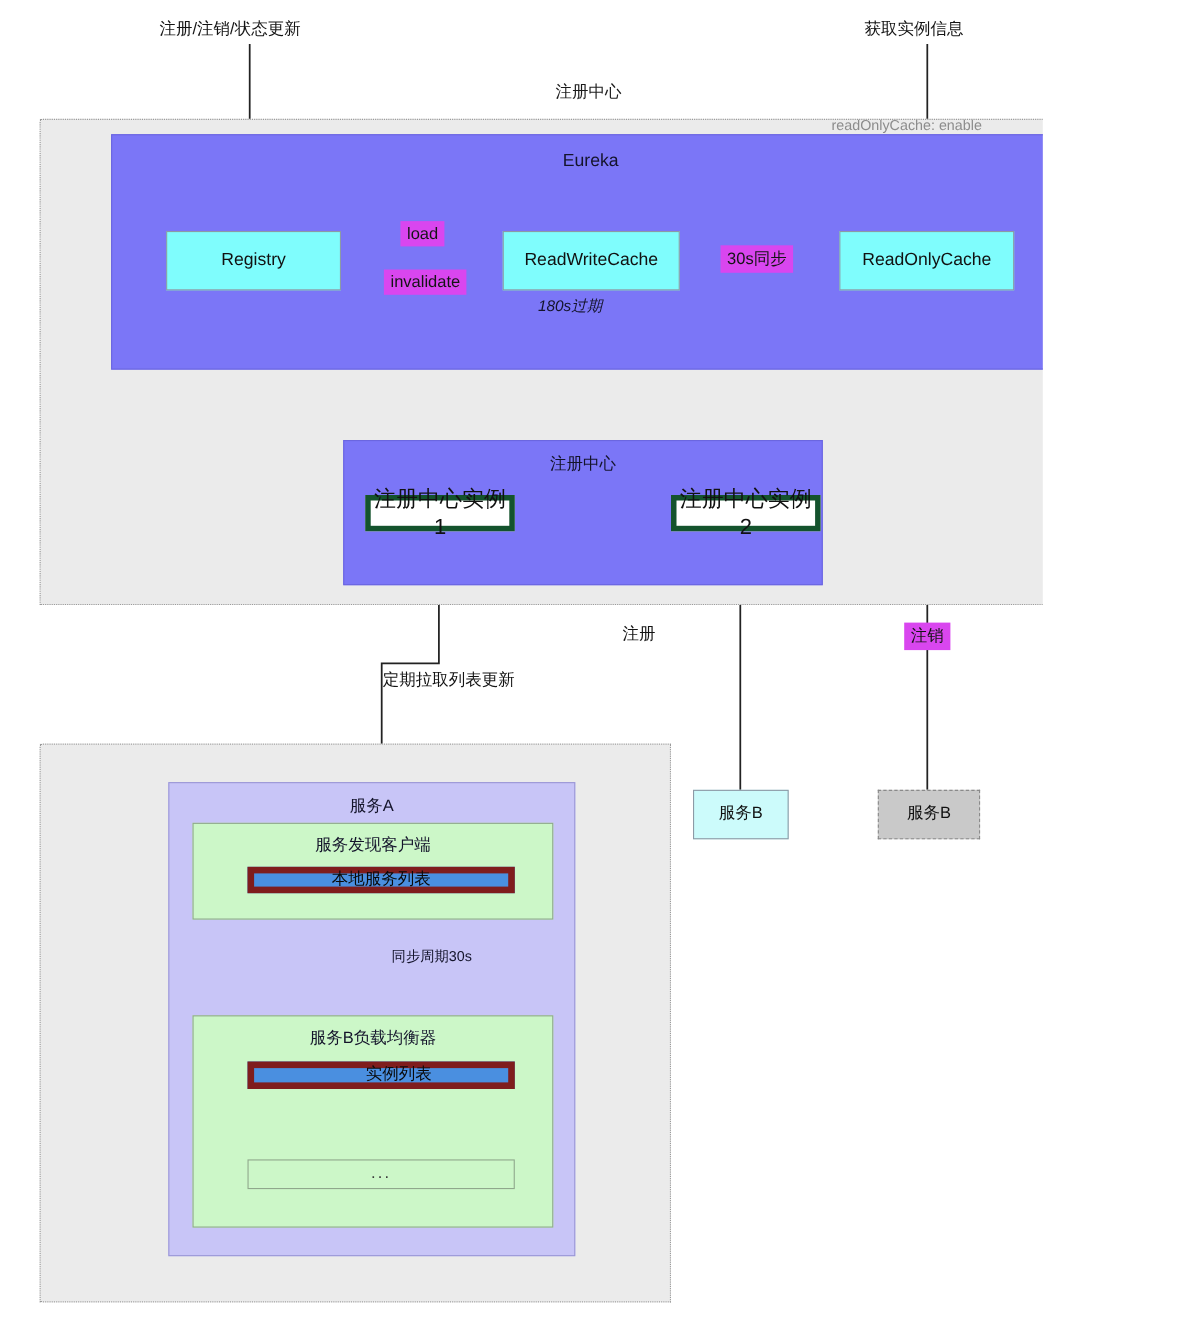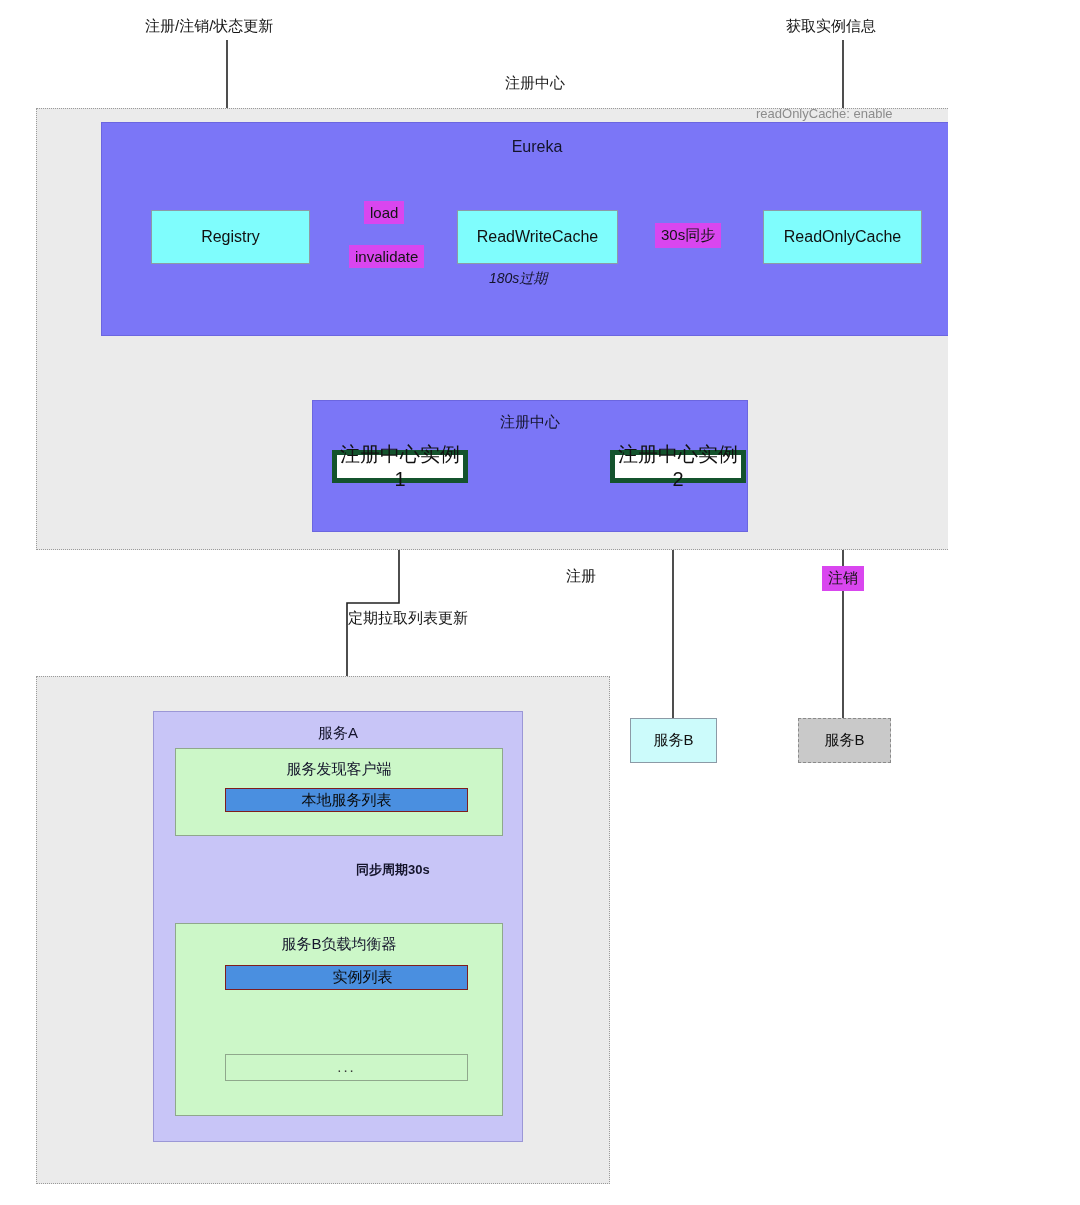--- a/index.html
+++ b/index.html
@@ -123,21 +123,21 @@
   .green-panel-title{
     position:absolute;
     width:100%;
     top:11px;left:0;
     text-align:center;
     font-size:15px;
     color:#14142b;
   }
   .blue-bar{
     background:#4a8fe0;
-    border:1px solid #7f1d1d;
+    border:6px solid #7f1d1d;
     font-size:15px;
     color:#0a0a0a;
   }
   .ghost-bar{
     background:#ccf7c8;
     border:1px solid #8fa88c;
     font-size:15px;
     color:#3a3a3a;
     letter-spacing:2px;
   }
@@ -160,21 +160,21 @@
   .lbl-plain{
     position:absolute;
     font-size:14px;
     color:#14142b;
     white-space:nowrap;
     font-style:italic;
   }
   .lbl-sm{
     position:absolute;
     font-size:13px;
-    font-weight:bold;
+    font-weight:normal;
     color:#14142b;
     white-space:nowrap;
   }
 </style>
 </head>
 <body>
 
 <div id="canvas">
 
   <svg id="edges" viewBox="0 0 1080 1205" width="1080" height="1205">

